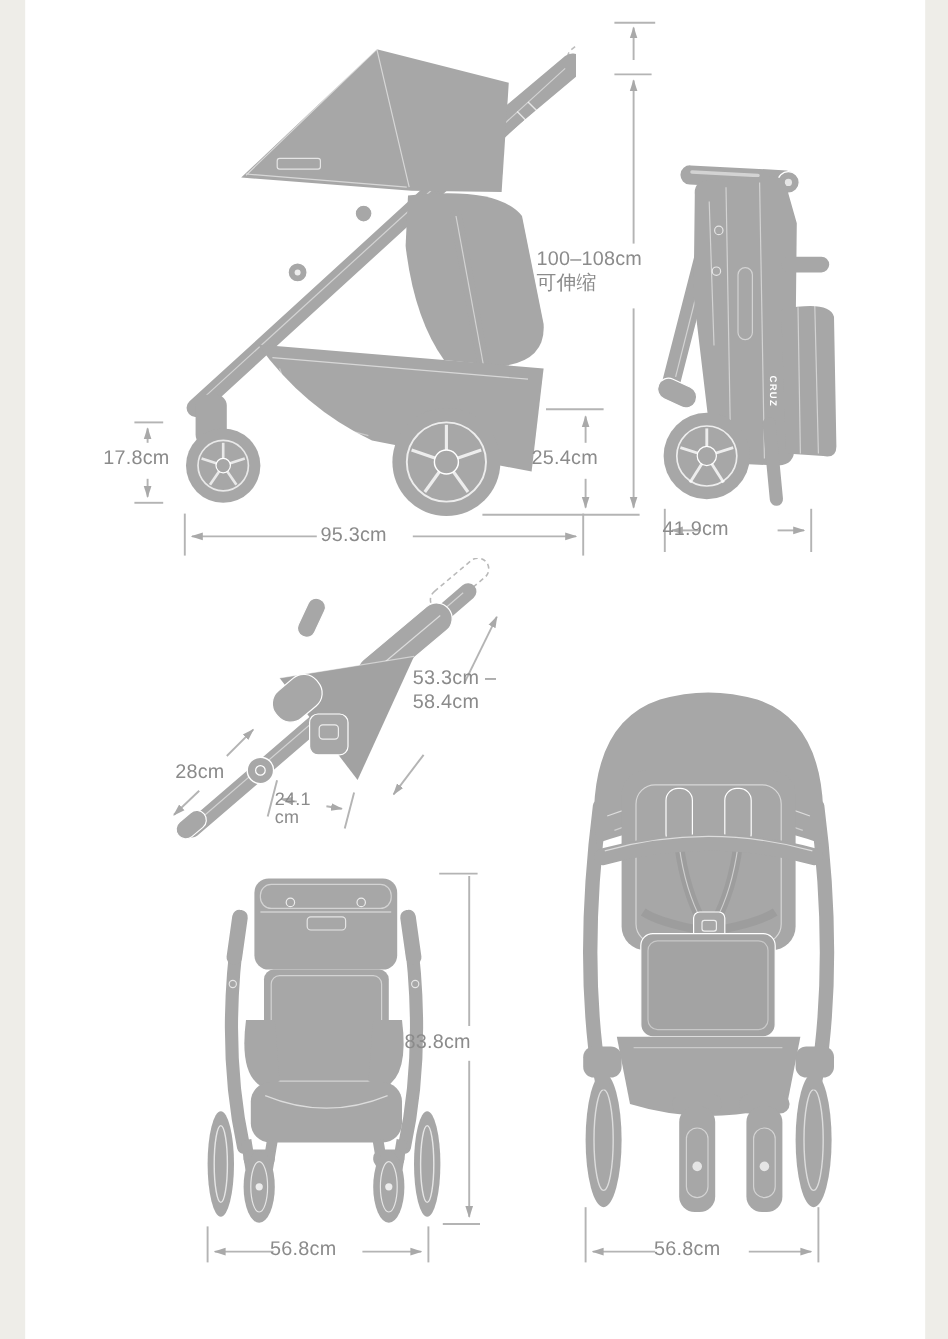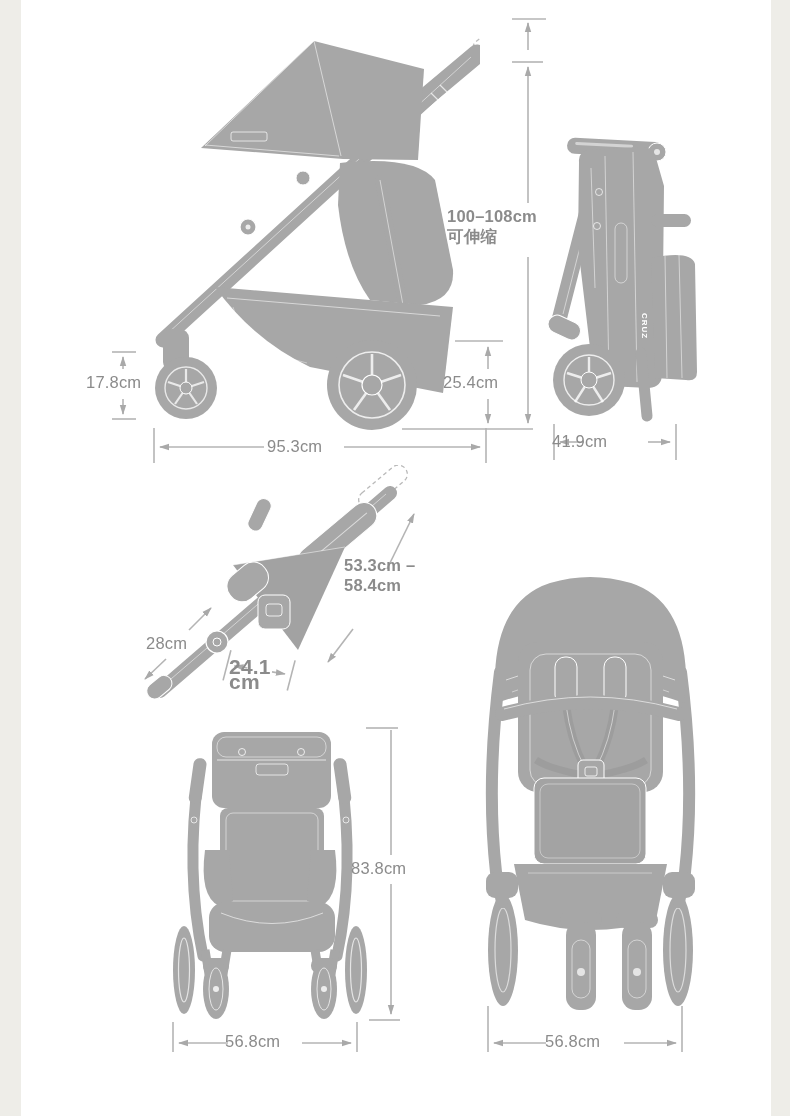--- a/index.html
+++ b/index.html
@@ -7,22 +7,22 @@
   .page{position:relative;width:790px;height:1116px;background:#ffffff;overflow:hidden;
         font-family:"Liberation Sans",sans-serif;}
   .edge{position:absolute;top:0;bottom:0;background:#eeede8;}
   .edge.left{left:0;width:21px;}
   .edge.right{right:0;width:19px;}
   .illus{position:absolute;}
   .dims{position:absolute;left:0;top:0;width:790px;height:1116px;pointer-events:none;}
   .dl{position:absolute;color:#8b8b8b;font-size:16.5px;line-height:20px;
       letter-spacing:.2px;white-space:nowrap;}
   .dl.c{text-align:left;}
-  .dl.small{font-size:21px;line-height:15px;}
-  .dl span{display:block;font-weight:bold;}
+  .dl.small{font-size:15px;line-height:15px;}
+  .dl span{display:block;}
   svg text{font-family:"Liberation Sans",sans-serif;}
 </style>
 </head>
 <body>
 
 <div class="page">
   <div class="edge left"></div>
   <div class="edge right"></div>
 
   <div class="illus" style="left:135px;top:15px;width:345px;height:425px">
@@ -368,18 +368,18 @@
   <div class="dl c small" style="left:229px;top:659px;width:60px">
     <span>24.1</span>
     <span>cm</span>
   </div>
 
   <div class="dl" style="left:344px;top:555px">
     <span>53.3cm –</span>
     <span>58.4cm</span>
   </div>
 
-  <div class="dl c" style="left:351px;top:858px;width:80px">83.8cm</div>
+  <div class="dl c" style="left:337px;top:858px;width:80px">83.8cm</div>
 
   <div class="dl c" style="left:225px;top:1031px;width:80px">56.8cm</div>
 
   <div class="dl c" style="left:545px;top:1031px;width:80px">56.8cm</div>
 </div>
 
 </body></html>

